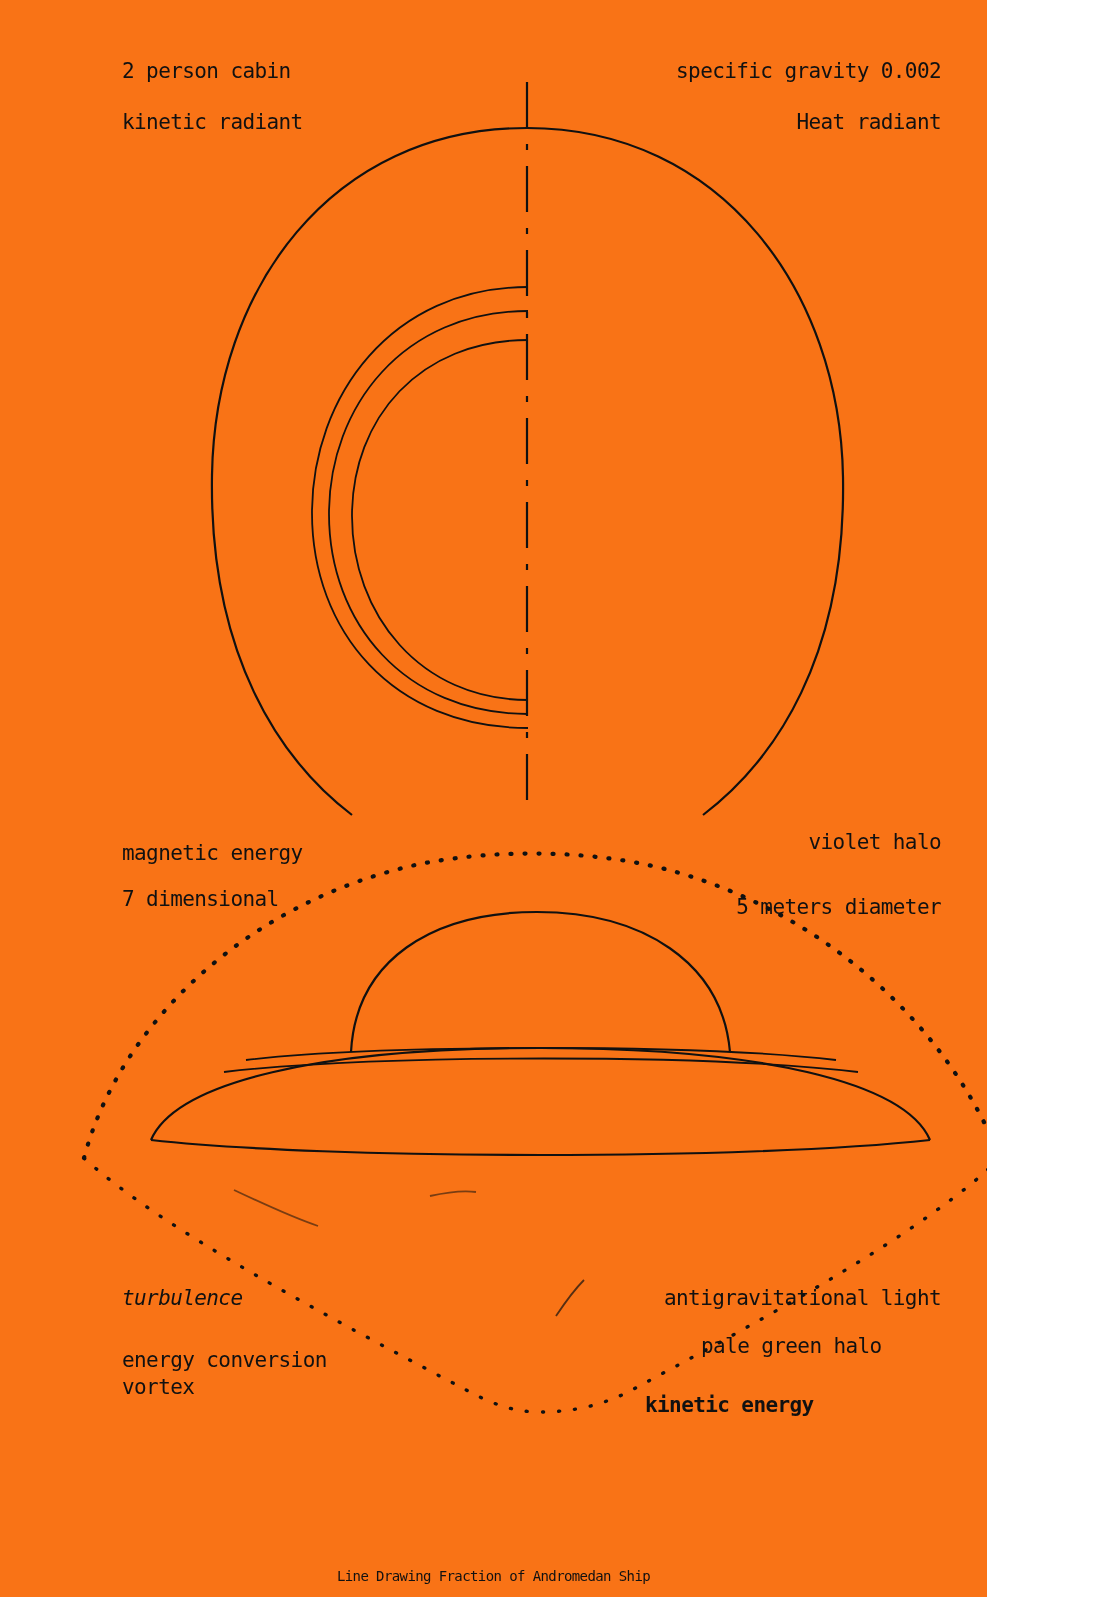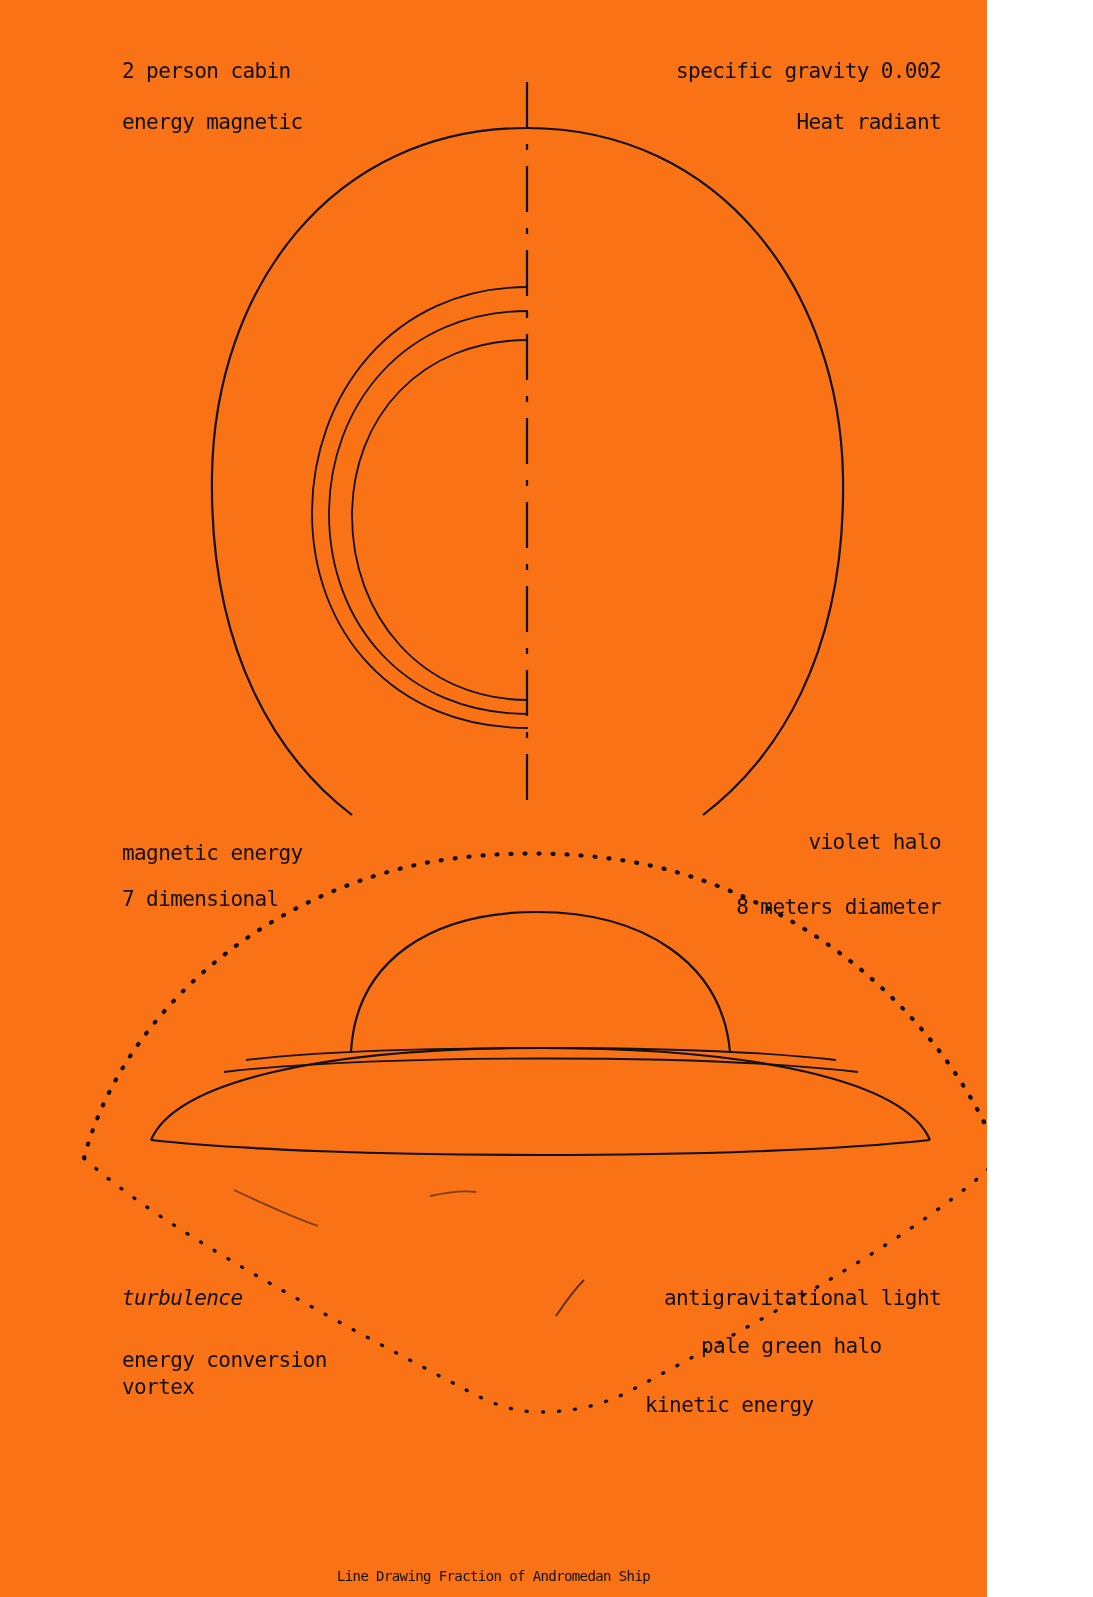--- a/index.html
+++ b/index.html
@@ -135,33 +135,33 @@
       <path class="halo2" d="M 84 1158
                C 160 1228 330 1318 470 1392
                C 500 1408 520 1412 540 1412"></path>
       <path class="halo2" d="M 1000 1158
                C 930 1228 770 1316 628 1392
                C 596 1408 566 1412 540 1412"></path>
     </g>
   </svg>
 
   <div class="lbl" style="left:122px; top:56px;">2 person cabin</div>
-  <div class="lbl" style="left:122px; top:107px;">energy magnetic</div>
+  <div class="lbl" style="left:122px; top:107px;">kinetic radiant</div>
 
   <div class="lbl r" style="right:46px; top:56px;">specific gravity 0.002</div>
   <div class="lbl r" style="right:46px; top:107px;">Heat radiant</div>
 
   <div class="lbl" style="left:122px; top:838px;">magnetic energy</div>
   <div class="lbl" style="left:122px; top:884px;">7 dimensional</div>
 
   <div class="lbl r" style="right:46px; top:827px;">violet halo</div>
-  <div class="lbl r" style="right:46px; top:892px;">8 meters diameter</div>
+  <div class="lbl r" style="right:46px; top:892px;">5 meters diameter</div>
 
   <div class="lbl" style="left:122px; top:1283px;font-style:italic;">turbulence</div>
   <div class="lbl" style="left:122px; top:1345px;text-align:right;">energy conversion</div>
   <div class="lbl" style="left:122px; top:1372px;">vortex</div>
 
   <div class="lbl r" style="right:46px; top:1283px;">antigravitational light</div>
   <div class="lbl" style="left:701px; top:1331px;text-align:center;">pale green halo</div>
-  <div class="lbl" style="left:645px; top:1390px;">kinetic energy</div>
+  <div class="lbl" style="left:645px; top:1390px;font-weight:bold;">kinetic energy</div>
 
   <div class="caption" style="top:1568px;">Line Drawing Fraction of Andromedan Ship</div>
 </div>
 
 </body></html>

